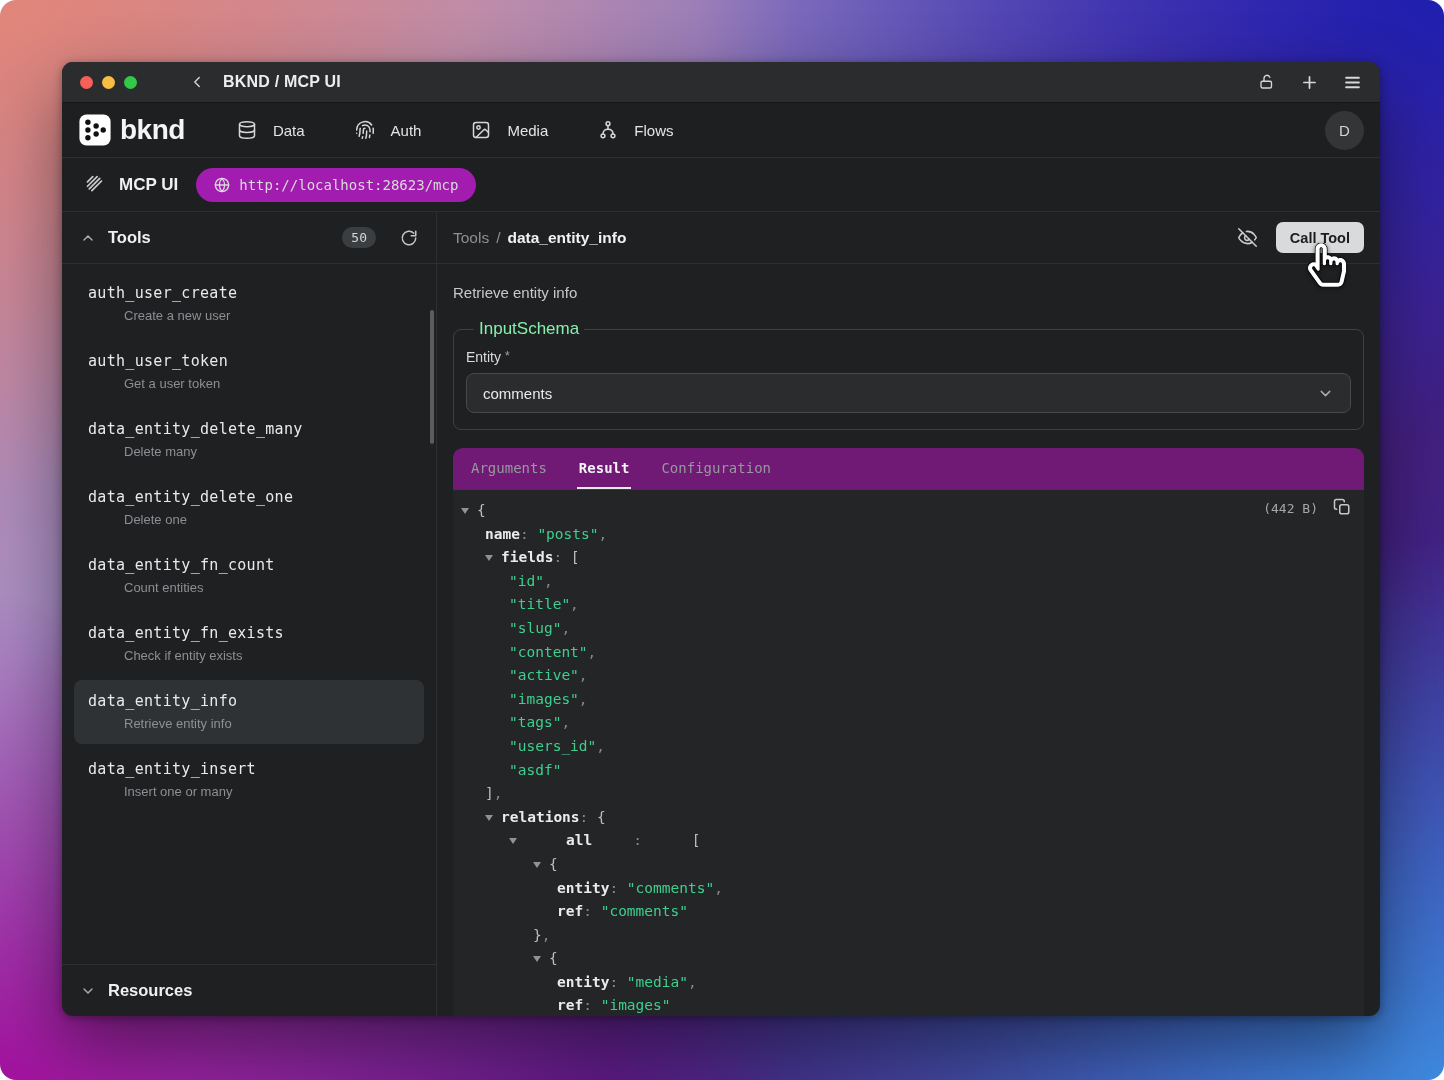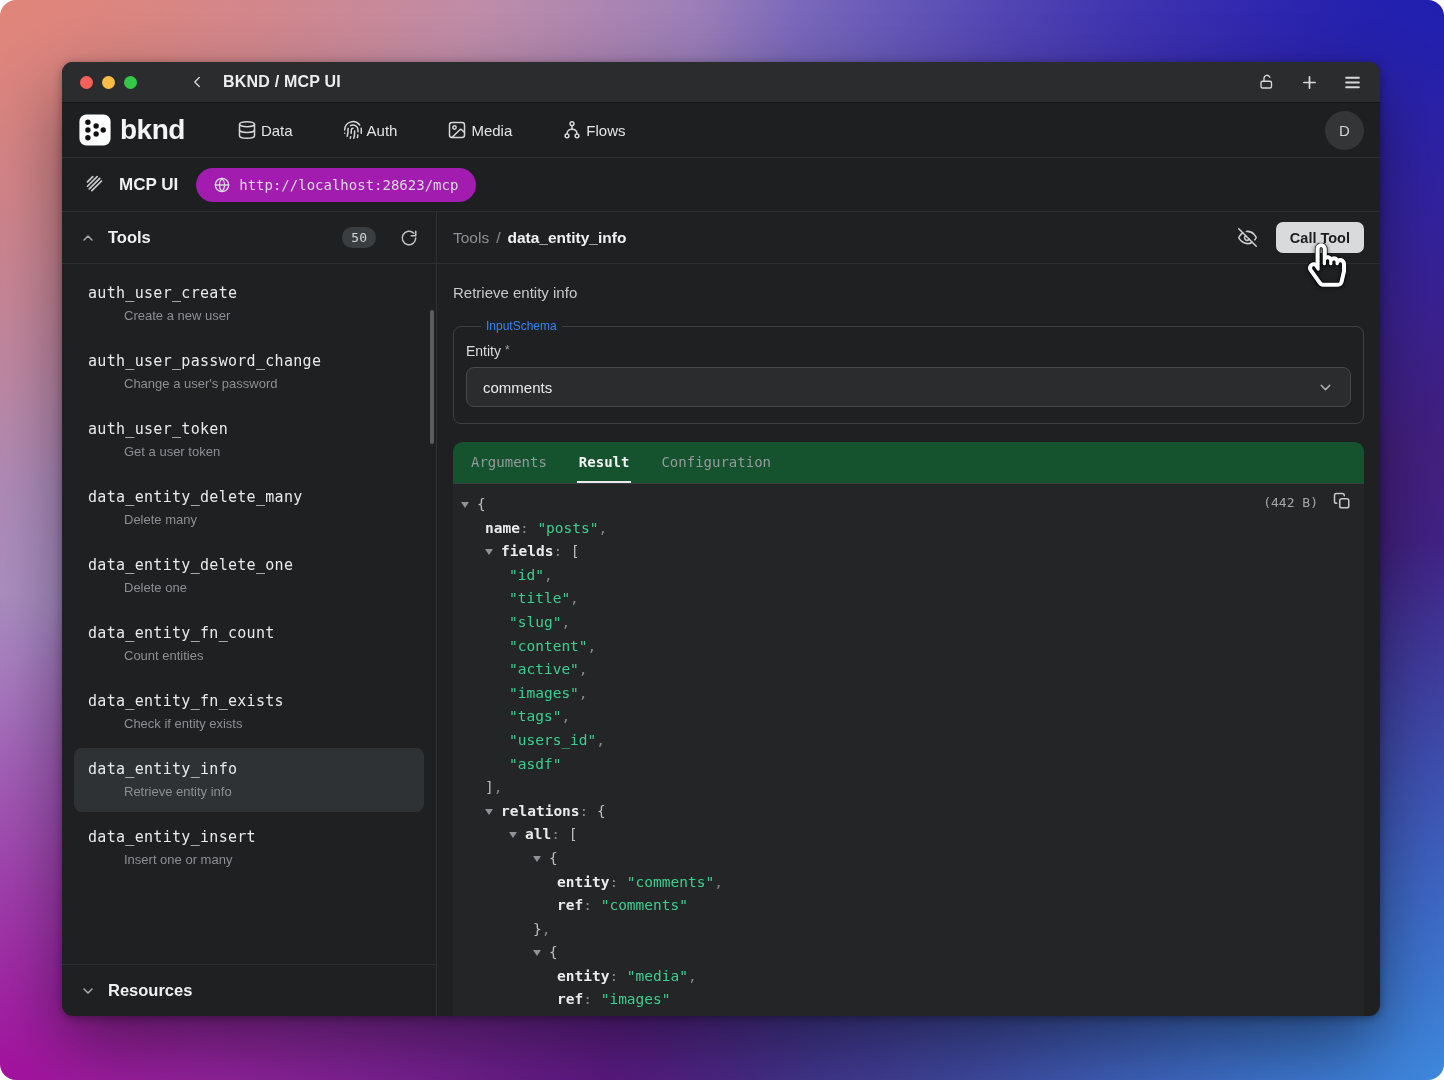--- a/index.html
+++ b/index.html
@@ -34,21 +34,21 @@
   .tl-red{background:#f5605a;} .tl-yellow{background:#f8bd45;} .tl-green{background:#34c748;}
   .back-btn { margin-left:42px; color:#d3d5d7; }
   .win-title { margin-left:17px; font-size:16px; font-weight:700; color:#eceded; letter-spacing:.2px; }
   .tb-right { margin-left:auto; display:flex; align-items:center; gap:24px; color:#d6d8da; }
 
   
   .navbar { height:55px; flex:0 0 55px; background:#1d1f21; display:flex; align-items:center; padding:0 16px; border-bottom:1px solid #2d2f31; }
   .brand { display:flex; align-items:center; gap:8px; }
   .brand-text { font-size:28px; font-weight:700; color:#f4f5f6; letter-spacing:-.5px; }
   .nav-menu { display:flex; align-items:center; gap:50px; margin-left:52px; }
-  .nav-item { display:flex; align-items:center; gap:4px; color:#e2e4e6; font-size:15px; cursor:default; }
+  .nav-item { display:flex; align-items:center; gap:16px; color:#e2e4e6; font-size:15px; cursor:default; }
   .nav-item .nav-ic { color:#d5d7d9; }
   .avatar { margin-left:auto; width:39px; height:39px; border-radius:50%; background:#333537; color:#d2d4d6; font-size:15px; display:flex; align-items:center; justify-content:center; }
 
   
   .mcpbar { height:54px; flex:0 0 54px; background:#1d1f21; display:flex; align-items:center; padding:0 22px; border-bottom:1px solid #2d2f31; }
   .mcp-ic { color:#c9cbcd; }
   .mcp-title { margin-left:14px; font-size:17px; font-weight:700; color:#eef0f1; }
   .url-pill { margin-left:18px; height:34px; border-radius:17px; background:#a21caf; display:flex; align-items:center; gap:9px; padding:0 18px; color:#d8dadc; }
   .url-text { font-family:"DejaVu Sans Mono","Liberation Mono",monospace; font-size:14px; color:#d8dadc; }
 
@@ -79,29 +79,29 @@
   .crumb-parent,.crumb-sep { color:#8d9094; }
   .crumb-current { color:#f1f2f3; font-weight:700; }
   .m-header-right { margin-left:auto; display:flex; align-items:center; gap:18px; }
   .eyeoff-btn { color:#c9cbcd; }
   .call-tool-btn { height:31px; padding:0 14px; border-radius:7px; border:none; background:#d9dadb; color:#1b1c1e; font-size:14.5px; font-weight:600; font-family:inherit; }
 
   .m-body { flex:1; min-height:0; display:flex; flex-direction:column; padding:14px 16px 0; }
   .tool-description { font-size:15px; color:#c6c8ca; margin:6px 0 2px; }
 
   fieldset.schema { margin-top:16px; border:1px solid #3e4144; border-radius:8px; padding:2px 12px 16px; }
-  fieldset.schema legend { font-size:12px; color:#3b82f6; padding:0 5px; margin-left:15px; }
+  fieldset.schema legend { font-size:17px; color:#86efac; padding:0 5px; margin-left:8px; }
   .field-label { font-size:14px; color:#dadbdd; margin:8px 0 8px; }
   .req { color:#a3a6a9; font-size:12px; margin-left:4px; vertical-align:2px; }
   .select { height:40px; border-radius:8px; border:1px solid #47494d; background:#2a2c2e; display:flex; align-items:center; padding:0 16px;gap:22px; }
   .select-value { font-size:15px; color:#e9eaec; }
   .select .chev { margin-left:auto; color:#aaadb0; }
 
   .tabpanel { margin-top:18px; flex:1; min-height:0; display:flex; flex-direction:column; border-radius:9px 9px 0 0; overflow:hidden; }
-  .tabstrip { height:42px; flex:0 0 42px; background:#14532d; border-bottom:1px solid #3a3d40; display:flex; align-items:stretch; gap:28px; padding:0 16px; border-radius:9px 9px 0 0; }
+  .tabstrip { height:42px; flex:0 0 42px; background:#701a75; border-bottom:1px solid #3a3d40; display:flex; align-items:stretch; gap:28px; padding:0 16px; border-radius:9px 9px 0 0; }
   .tab { font-family:"DejaVu Sans Mono","Liberation Mono",monospace; font-size:14px; color:#96999d; display:flex; align-items:center; border-bottom:2px solid transparent; padding:0 2px; }
   .tab.active { color:#f3f4f5; font-weight:700; border-bottom-color:#e9eaec; }
 
   .resultbody { flex:1; min-height:0; background:#232527; position:relative; padding-top:9px; overflow:hidden;
                 font-family:"DejaVu Sans Mono","Liberation Mono",monospace; font-size:14.5px; }
   .size-note { position:absolute; top:11px; right:46px; font-size:13px; color:#a4a7aa; }
   .copy-btn { position:absolute; top:8px; right:13px; color:#c6c8ca; }
 
   .json-line { height:23.6px; line-height:23.6px; white-space:pre; display:flex; align-items:center; }
   .tri-slot { display:inline-flex; width:16px; justify-content:flex-start; align-items:center; }
@@ -254,24 +254,20 @@
                 <path d="M21 12a9 9 0 1 1-2.6-6.4"></path>
                 <path d="M21 3v6h-6"></path>
               </svg>
           </span>
         </div>
         <div class="tool-list">
           <div class="s-thumb"></div>
         <div class="tool-item">
     <div class="tool-name">auth_user_create</div>
     <div class="tool-desc">Create a new user</div>
-  </div>
-            <div class="tool-item">
-    <div class="tool-name">auth_user_password_change</div>
-    <div class="tool-desc">Change a user's password</div>
   </div>
             <div class="tool-item">
     <div class="tool-name">auth_user_token</div>
     <div class="tool-desc">Get a user token</div>
   </div>
             <div class="tool-item">
     <div class="tool-name">data_entity_delete_many</div>
     <div class="tool-desc">Delete many</div>
   </div>
             <div class="tool-item">
@@ -365,21 +361,21 @@
                   <div class="json-line" style="padding-left: 56px;"><span class="tk-s">"title"</span><span class="tk-p">,</span></div>
                   <div class="json-line" style="padding-left: 56px;"><span class="tk-s">"slug"</span><span class="tk-p">,</span></div>
                   <div class="json-line" style="padding-left: 56px;"><span class="tk-s">"content"</span><span class="tk-p">,</span></div>
                   <div class="json-line" style="padding-left: 56px;"><span class="tk-s">"active"</span><span class="tk-p">,</span></div>
                   <div class="json-line" style="padding-left: 56px;"><span class="tk-s">"images"</span><span class="tk-p">,</span></div>
                   <div class="json-line" style="padding-left: 56px;"><span class="tk-s">"tags"</span><span class="tk-p">,</span></div>
                   <div class="json-line" style="padding-left: 56px;"><span class="tk-s">"users_id"</span><span class="tk-p">,</span></div>
                   <div class="json-line" style="padding-left: 56px;"><span class="tk-s">"asdf"</span></div>
                   <div class="json-line" style="padding-left: 32px;"><span class="tk-b">]</span><span class="tk-p">,</span></div>
                   <div class="json-line" style="padding-left: 32px;"><span class="tri-slot"><span class="tri"></span></span><span class="tk-k">relations</span><span class="tk-p">: </span><span class="tk-b">{</span></div>
-                  <div class="json-line" style="padding-left: 56px;"><span class="tri-slot"><span class="tri"></span></span><span class="tk-k">all</span><span class="tk-p">: </span><span class="tk-b">[</span></div>
+                  <div class="json-line" style="padding-left: 56px; gap: 41px;"><span class="tri-slot"><span class="tri"></span></span><span class="tk-k">all</span><span class="tk-p">: </span><span class="tk-b">[</span></div>
                   <div class="json-line" style="padding-left: 80px;"><span class="tri-slot"><span class="tri"></span></span><span class="tk-b">{</span></div>
                   <div class="json-line" style="padding-left: 104px;"><span class="tk-k">entity</span><span class="tk-p">: </span><span class="tk-s">"comments"</span><span class="tk-p">,</span></div>
                   <div class="json-line" style="padding-left: 104px;"><span class="tk-k">ref</span><span class="tk-p">: </span><span class="tk-s">"comments"</span></div>
                   <div class="json-line" style="padding-left: 80px;"><span class="tk-b">}</span><span class="tk-p">,</span></div>
                   <div class="json-line" style="padding-left: 80px;"><span class="tri-slot"><span class="tri"></span></span><span class="tk-b">{</span></div>
                   <div class="json-line" style="padding-left: 104px;"><span class="tk-k">entity</span><span class="tk-p">: </span><span class="tk-s">"media"</span><span class="tk-p">,</span></div>
                   <div class="json-line" style="padding-left: 104px;"><span class="tk-k">ref</span><span class="tk-p">: </span><span class="tk-s">"images"</span></div>
                 </div>
             </div>
           </div>

